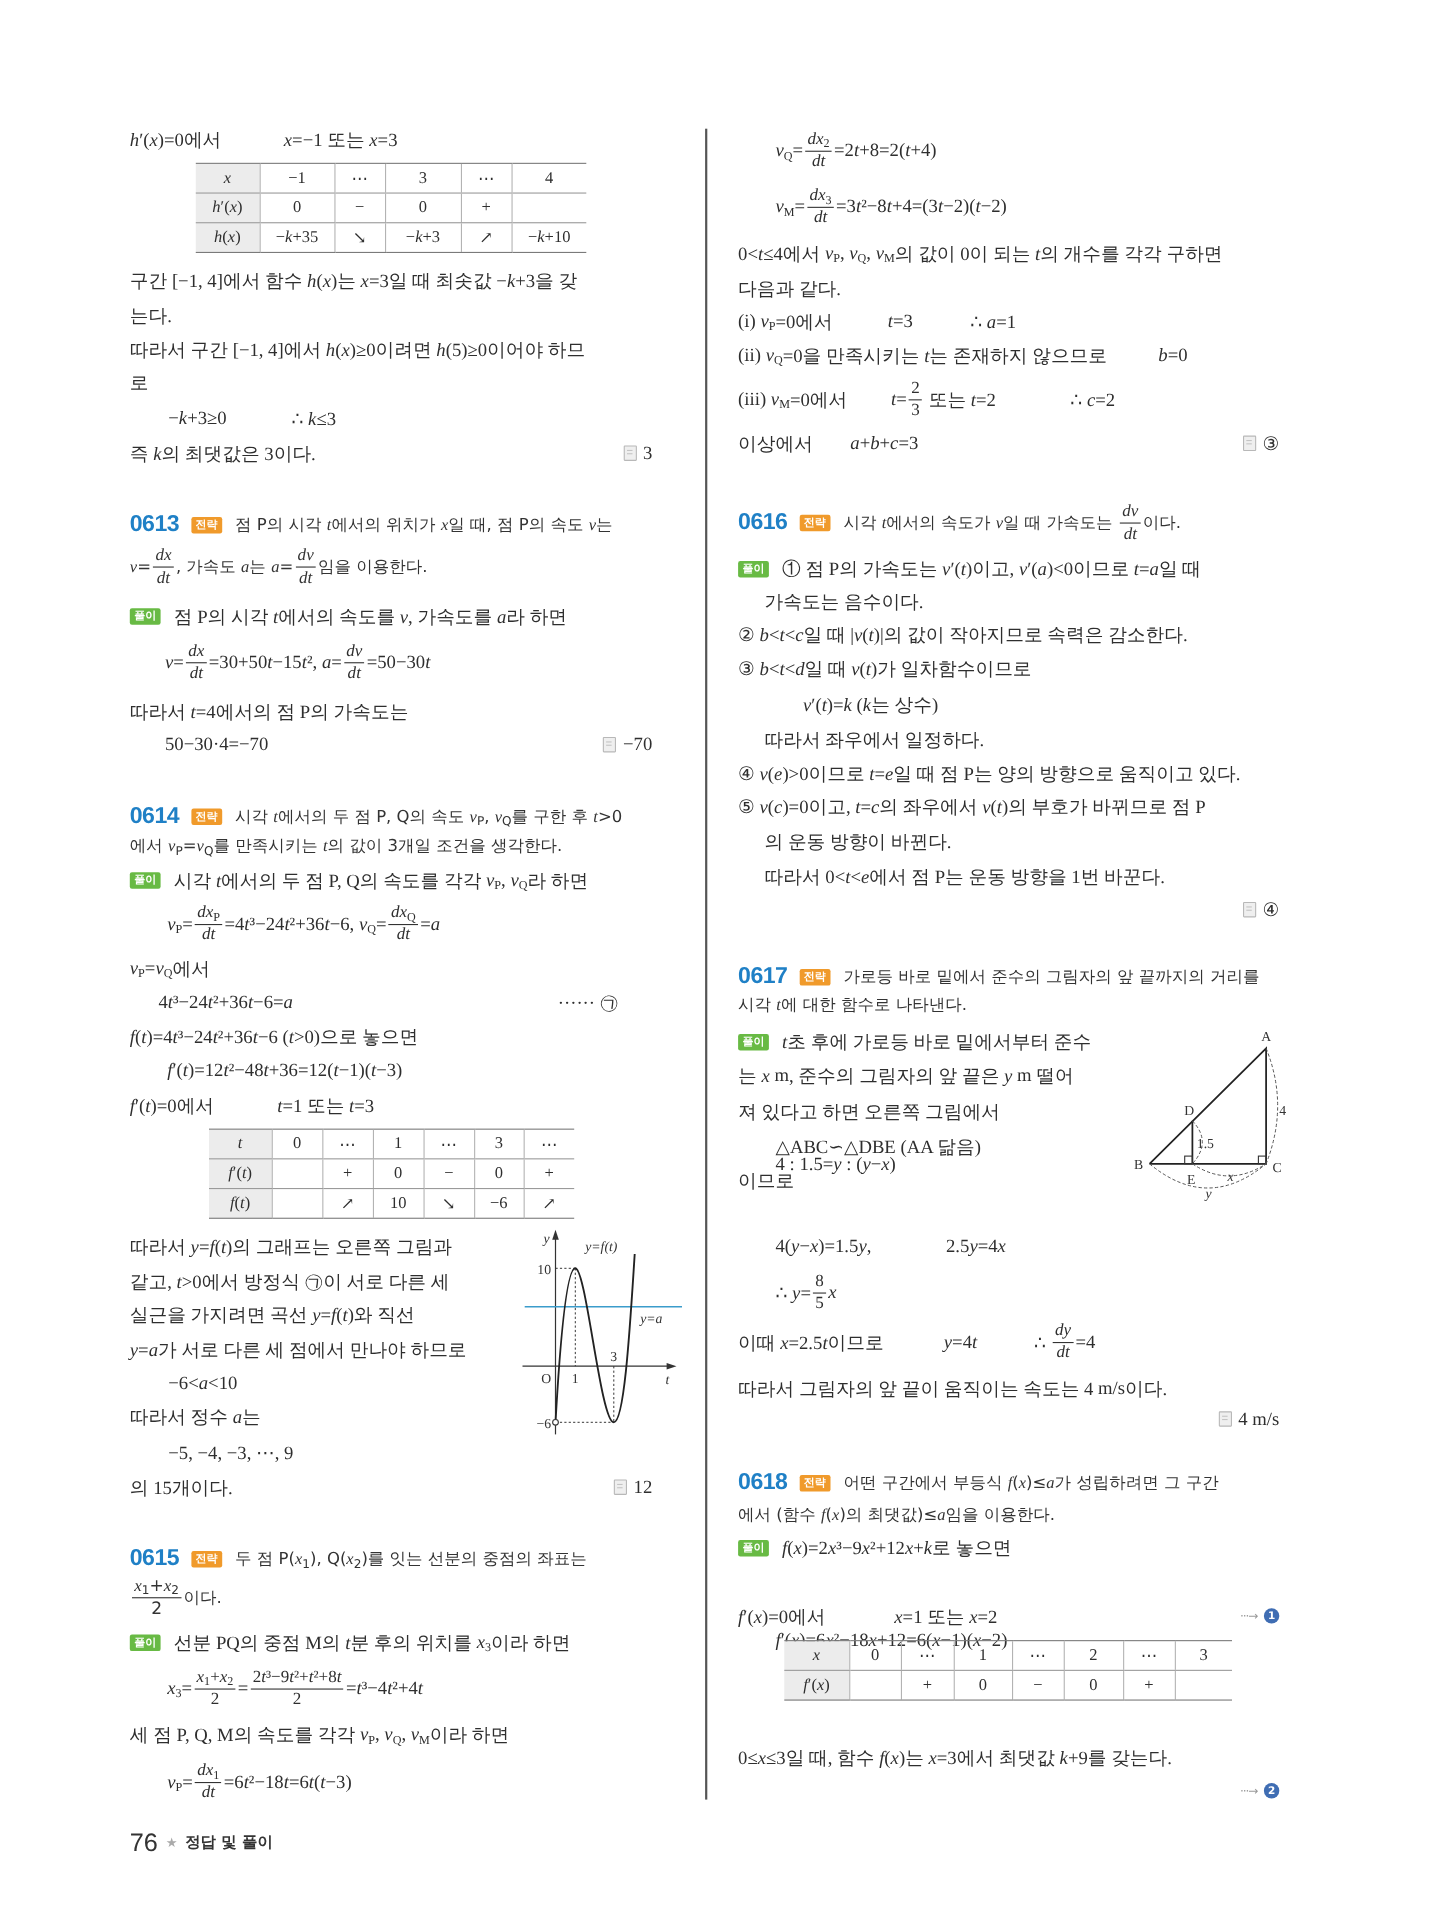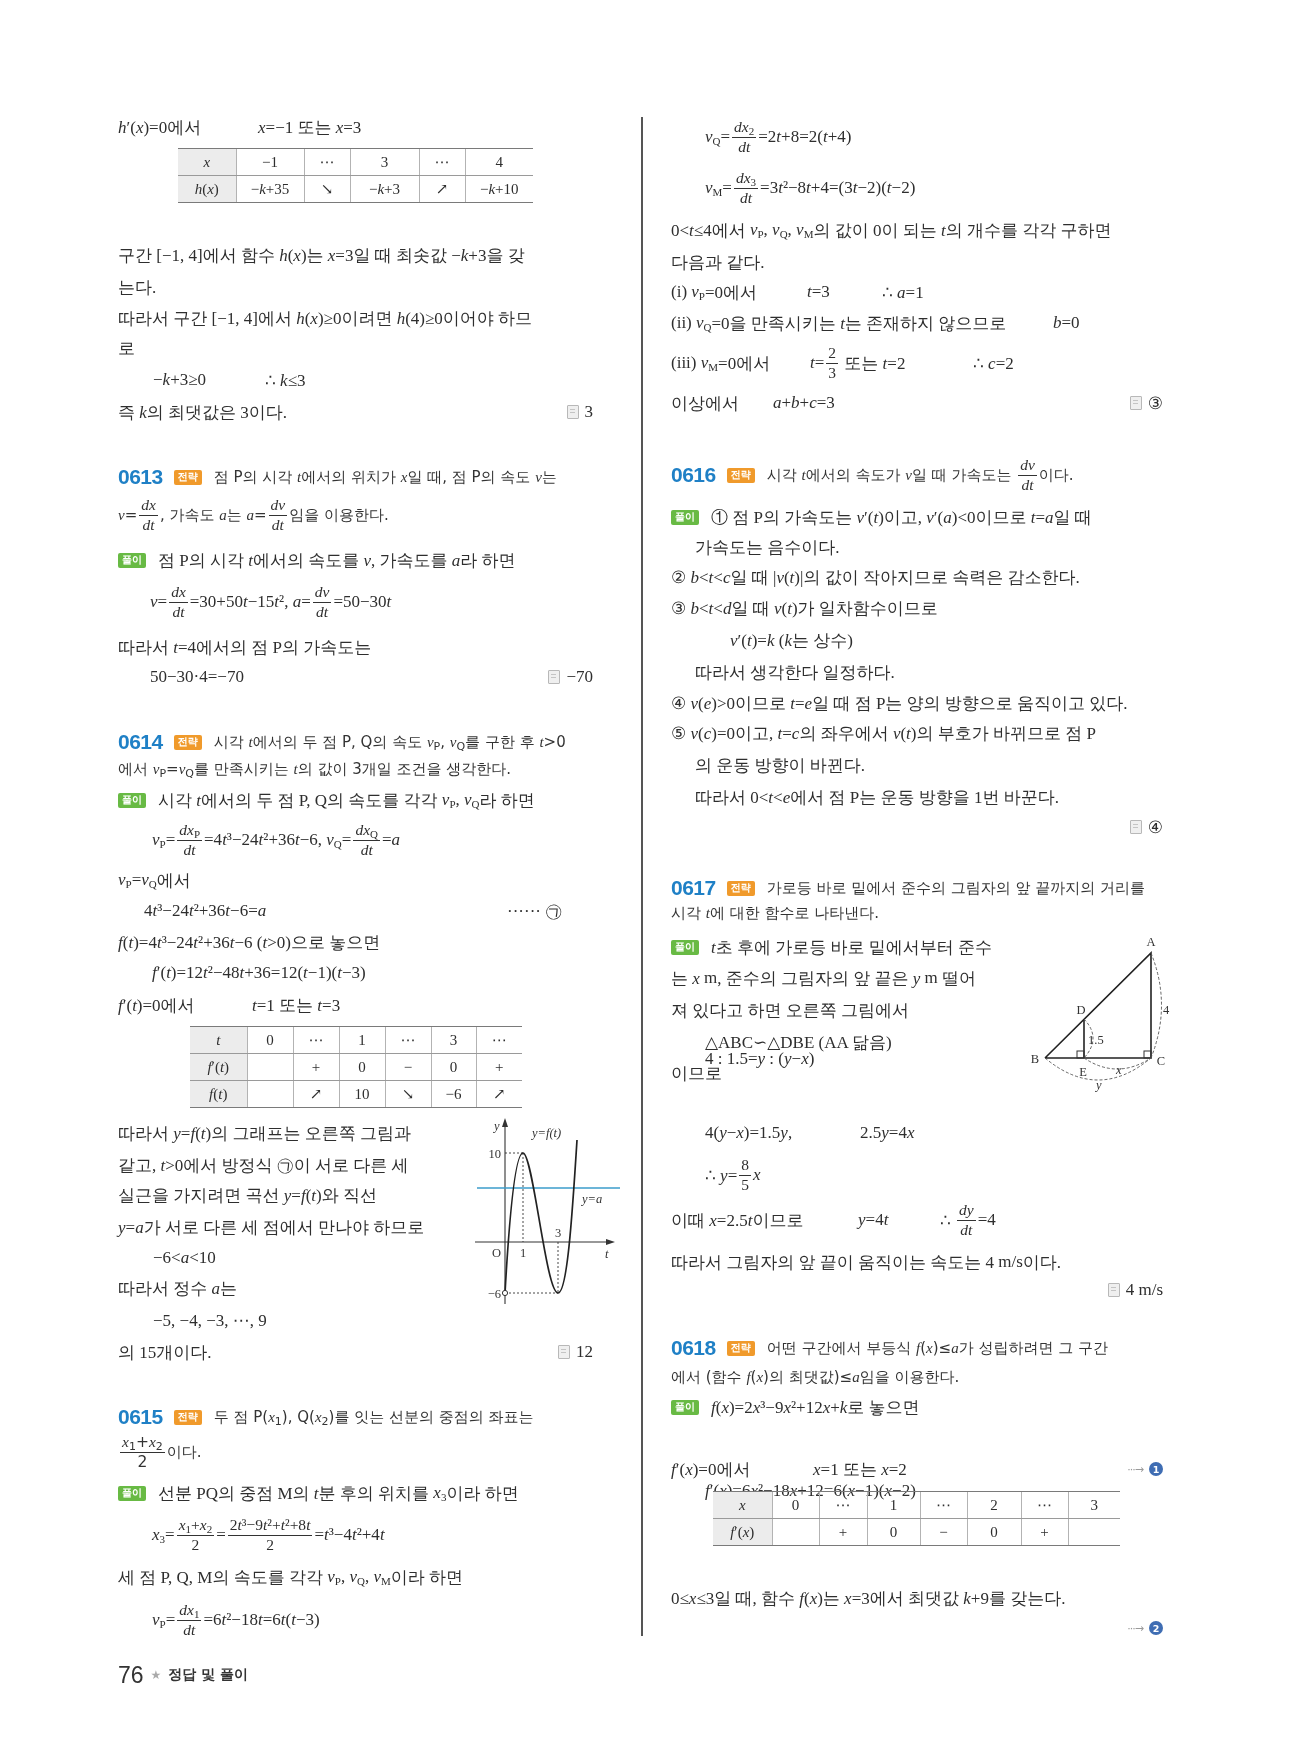--- a/index.html
+++ b/index.html
@@ -67,32 +67,40 @@
       <tbody>
           <tr>
         <td class="th ai"><i>x</i></td>
         <td class="ai">−1</td>
         <td class="ai">⋯</td>
         <td class="ai">3</td>
         <td class="ai">⋯</td>
         <td class="ai">4</td>
       </tr>
       <tr>
+        <td class="th ai"><i>h</i><span>′(</span><i>x</i><span>)</span></td>
+        <td class="ai">0</td>
+        <td class="ai">−</td>
+        <td class="ai">0</td>
+        <td class="ai">+</td>
+        <td class="ai"></td>
+      </tr>
+      <tr>
         <td class="th ai"><i>h</i><span>(</span><i>x</i><span>)</span></td>
         <td class="ai"><span>−</span><i>k</i><span>+35</span></td>
         <td class="ai">↘</td>
         <td class="ai"><span>−</span><i>k</i><span>+3</span></td>
         <td class="ai">↗</td>
         <td class="ai"><span>−</span><i>k</i><span>+10</span></td>
       </tr>
     </tbody>
       </table>
     <div class="ln rich" style="top:240px;left:118px"><span class="tx ai"><span>구간 [−1, 4]에서 함수 </span><i>h</i><span>(</span><i>x</i><span>)는 </span><i>x</i><span>=3일 때 최솟값 −</span><i>k</i><span>+3을 갖</span></span></div>
     <div class="ln rich" style="top:272px;left:118px"><span class="tx ai">는다.</span></div>
-    <div class="ln rich" style="top:303px;left:118px"><span class="tx ai"><span>따라서 구간 [−1, 4]에서 </span><i>h</i><span>(</span><i>x</i><span>)≥0이려면 </span><i>h</i><span>(4)≥0이어야 하므</span></span></div>
+    <div class="ln rich" style="top:303px;left:118px"><span class="tx ai"><span>따라서 구간 [−1, 4]에서 </span><i>h</i><span>(</span><i>x</i><span>)≥0이려면 </span><i>h</i><span>(5)≥0이어야 하므</span></span></div>
     <div class="ln rich" style="top:333px;left:118px"><span class="tx ai">로</span></div>
     <div class="ln rich" style="top:365px;left:153px"><span class="tx ai"><span>−</span><i>k</i><span>+3≥0</span></span></div>
     <div class="ln rich" style="top:365px;left:265px"><span class="tx ai"><span>∴ </span><i>k</i><span>≤3</span></span></div>
     <div class="ln rich" style="top:397px;left:118px"><span class="tx ai"><span>즉 </span><i>k</i><span>의 최댓값은 3이다.</span></span></div>
     <div class="ans" style="top:397px;right:706px">
       <span class="ans-icon"></span>
       <span>3</span>
     </div>
   </section>
 
@@ -256,21 +264,21 @@
       <span class="rich sans"><span class="tx ai"><span>시각 </span><i>t</i><span>에서의 속도가 </span><i>v</i><span>일 때 가속도는 </span></span><span class="frac"><span class="num"><span class="tx ai"><i>dv</i></span></span><span class="den"><span class="tx ai"><i>dt</i></span></span></span><span class="tx ai">이다.</span></span>
     </div>
     <div class="ln" style="top:502px;left:671px">
       <span class="badge sol">풀이</span>
       <span class="rich"><span class="tx ai"><span>① 점 P의 가속도는 </span><i>v</i><span>′(</span><i>t</i><span>)이고, </span><i>v</i><span>′(</span><i>a</i><span>)&lt;0이므로 </span><i>t</i><span>=</span><i>a</i><span>일 때</span></span></span>
     </div>
     <div class="ln rich" style="top:532px;left:695px"><span class="tx ai">가속도는 음수이다.</span></div>
     <div class="ln rich" style="top:562px;left:671px"><span class="tx ai"><span>② </span><i>b</i><span>&lt;</span><i>t</i><span>&lt;</span><i>c</i><span>일 때 |</span><i>v</i><span>(</span><i>t</i><span>)|의 값이 작아지므로 속력은 감소한다.</span></span></div>
     <div class="ln rich" style="top:593px;left:671px"><span class="tx ai"><span>③ </span><i>b</i><span>&lt;</span><i>t</i><span>&lt;</span><i>d</i><span>일 때 </span><i>v</i><span>(</span><i>t</i><span>)가 일차함수이므로</span></span></div>
     <div class="ln rich" style="top:625px;left:730px"><span class="tx ai"><i>v</i><span>′(</span><i>t</i><span>)=</span><i>k</i><span> (</span><i>k</i><span>는 상수)</span></span></div>
-    <div class="ln rich" style="top:657px;left:695px"><span class="tx ai">따라서 생각한다 일정하다.</span></div>
+    <div class="ln rich" style="top:657px;left:695px"><span class="tx ai">따라서 좌우에서 일정하다.</span></div>
     <div class="ln rich" style="top:688px;left:671px"><span class="tx ai"><span>④ </span><i>v</i><span>(</span><i>e</i><span>)&gt;0이므로 </span><i>t</i><span>=</span><i>e</i><span>일 때 점 P는 양의 방향으로 움직이고 있다.</span></span></div>
     <div class="ln rich" style="top:718px;left:671px"><span class="tx ai"><span>⑤ </span><i>v</i><span>(</span><i>c</i><span>)=0이고, </span><i>t</i><span>=</span><i>c</i><span>의 좌우에서 </span><i>v</i><span>(</span><i>t</i><span>)의 부호가 바뀌므로 점 P</span></span></div>
     <div class="ln rich" style="top:750px;left:695px"><span class="tx ai">의 운동 방향이 바뀐다.</span></div>
     <div class="ln rich" style="top:782px;left:695px"><span class="tx ai"><span>따라서 0&lt;</span><i>t</i><span>&lt;</span><i>e</i><span>에서 점 P는 운동 방향을 1번 바꾼다.</span></span></div>
     <div class="ans" style="top:812px;right:136px">
       <span class="ans-icon"></span>
       <span>④</span>
     </div>
   </section>
 

